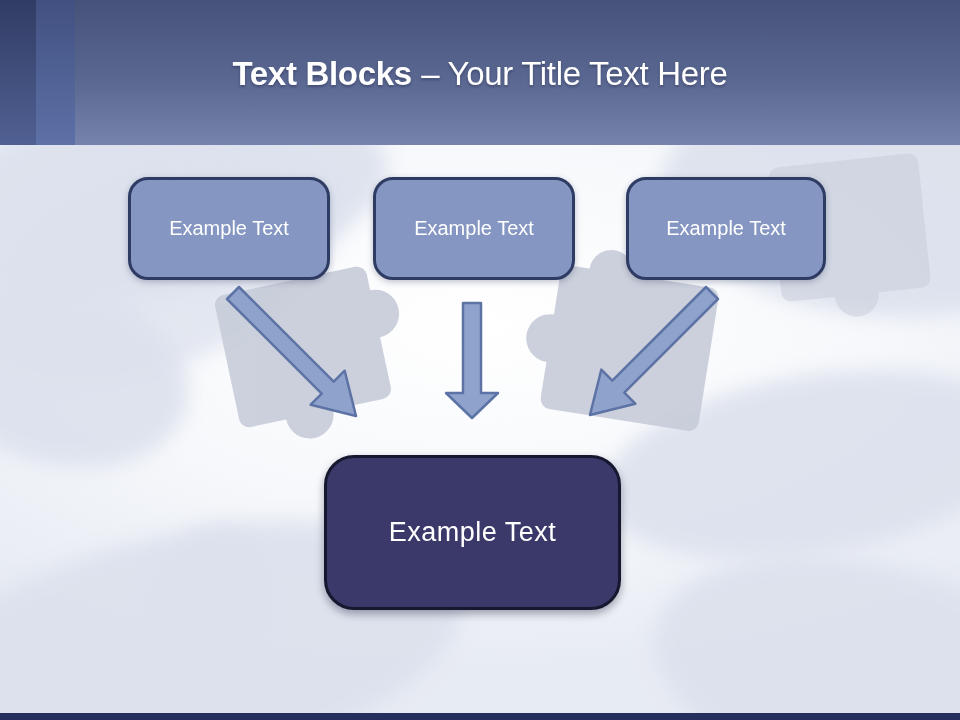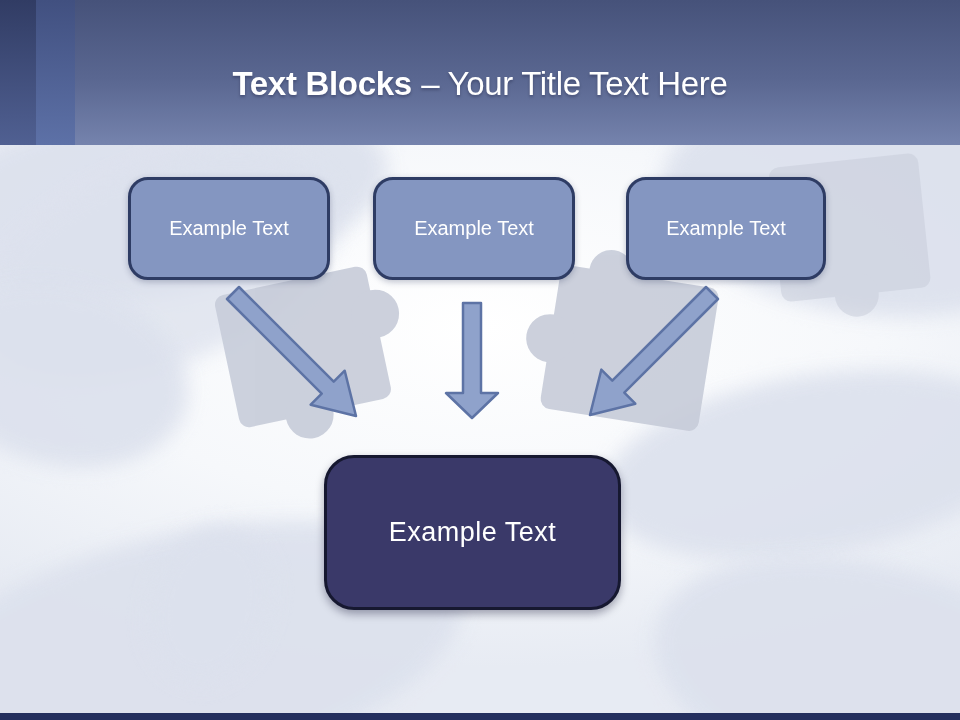--- a/index.html
+++ b/index.html
@@ -42,21 +42,21 @@
   }
   .stripe-dark{
     position:absolute;left:0;top:0;width:36px;height:145px;
     background:linear-gradient(180deg,var(--c-stripe-dark-top,#313c64),var(--c-stripe-dark-bottom,#506092));
   }
   .stripe-medium{
     position:absolute;left:36px;top:0;width:39px;height:145px;
     background:linear-gradient(180deg,var(--c-stripe-medium-top,#415080),var(--c-stripe-medium-bottom,#5d71a7));
   }
   .title{
-    position:absolute;left:0;right:0;top:56px;margin:10px;
+    position:absolute;left:0;right:0;top:56px;margin:0;
     text-align:center;color:var(--c-title-text,#ffffff);
     font-size:33px;font-weight:400;letter-spacing:-0.3px;line-height:1.1;
     text-shadow:0 2px 3px rgba(0,0,30,.28);
   }
   .title .emph{font-weight:700;margin-right:.28em;}
   
   .block{
     position:absolute;z-index:2;box-sizing:border-box;
     display:flex;align-items:center;justify-content:center;
     background:var(--c-block-fill,#8496c1);

